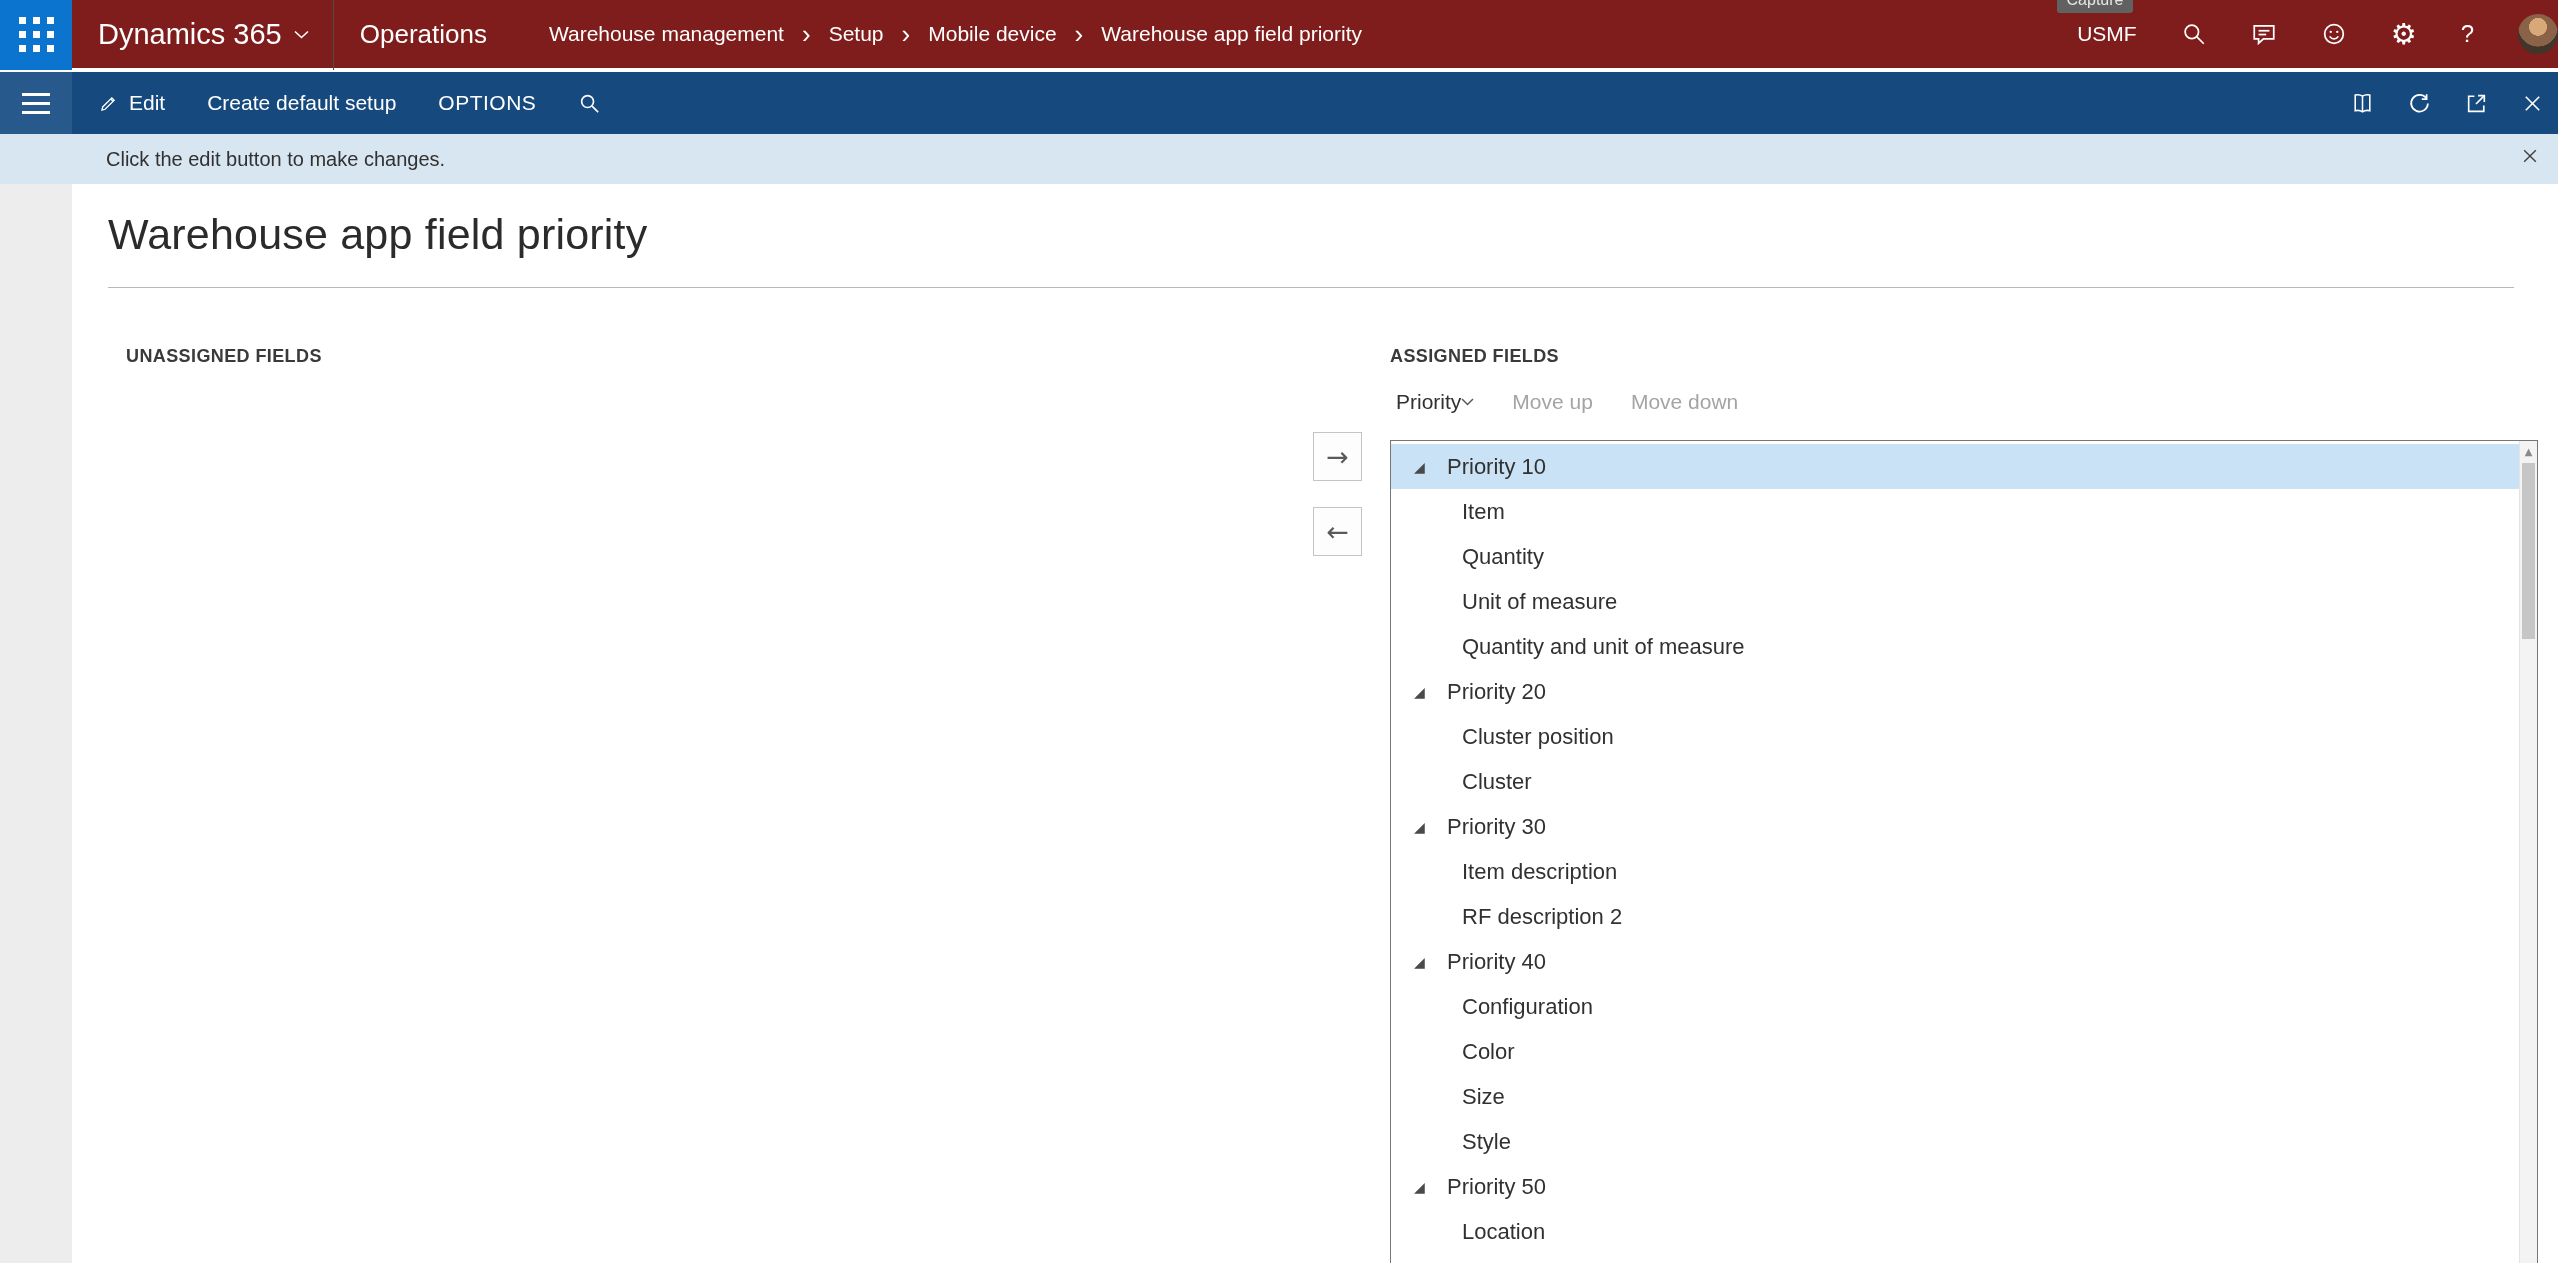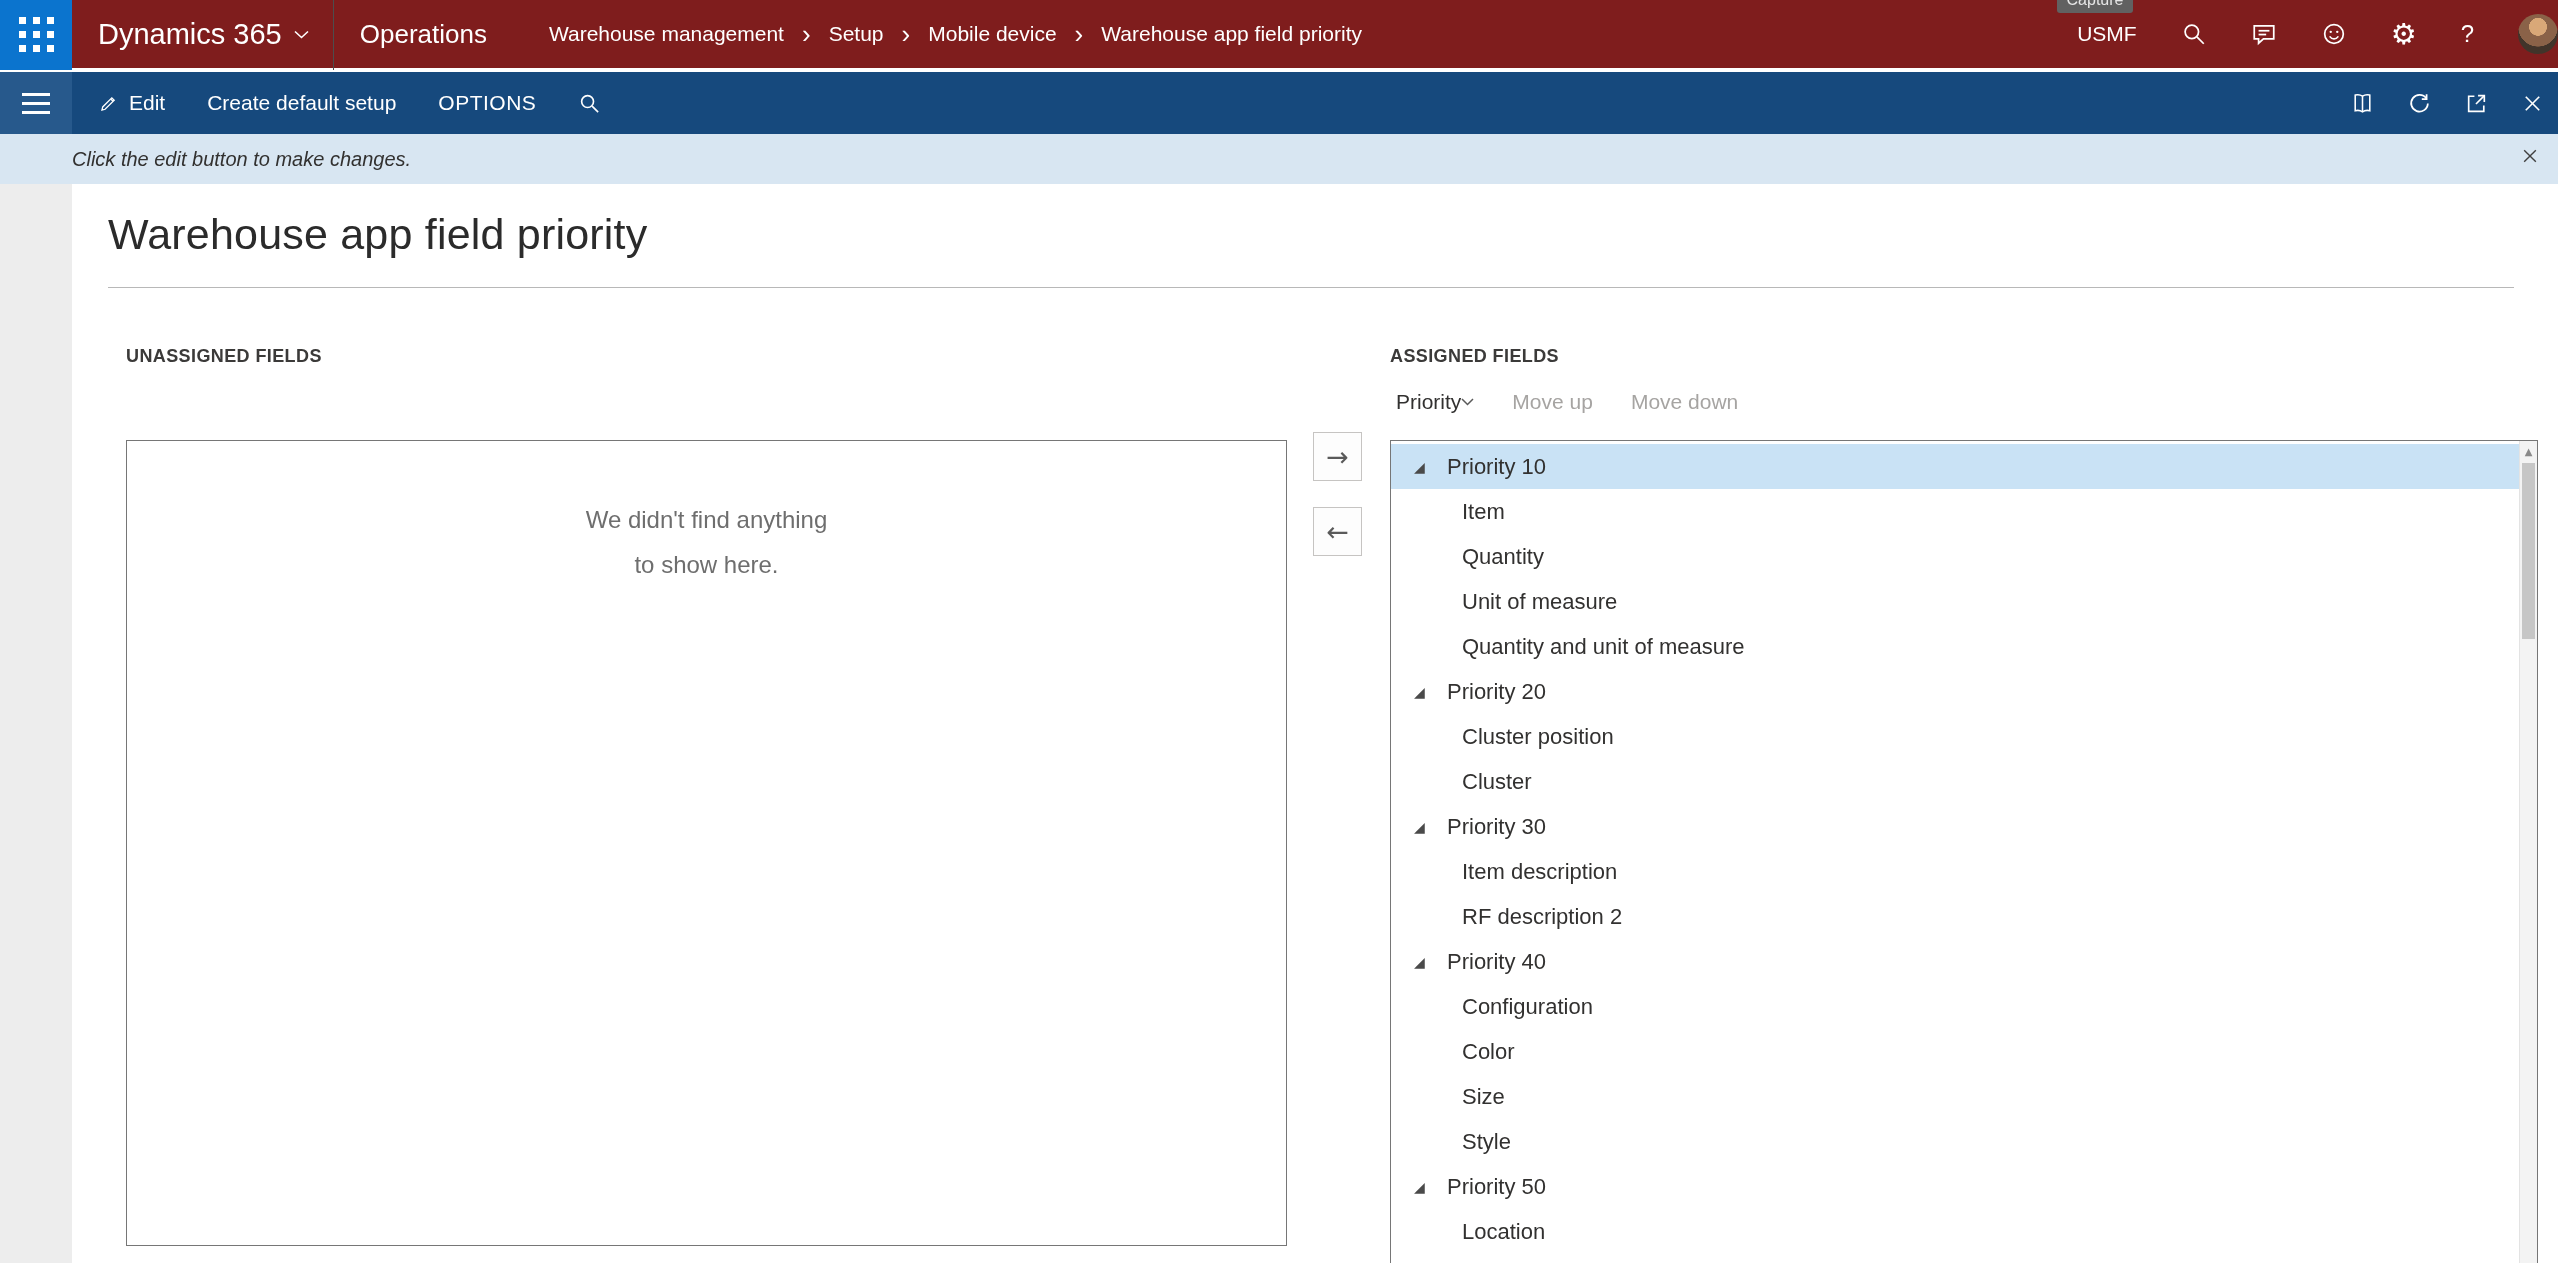--- a/index.html
+++ b/index.html
@@ -60,21 +60,21 @@
   .ap-options { margin-left: 42px; letter-spacing: 0.5px; }
   .ap-search { margin-left: 42px; }
   .ap-right { margin-left: auto; display: flex; align-items: center; gap: 32px; padding-right: 14px; }
 
   
   .message-bar {
     position: absolute; top: 134px; left: 0; width: 100%; height: 50px;
     background: #d8e6f2; display: flex; align-items: center;
     font-size: 20px; color: #323130;
   }
-  .message-bar .msg-text { padding-left: 72px; font-style: italic; }
+  .message-bar .msg-text { padding-left: 106px; }
   .msg-close { position: absolute; right: 18px; top: 12px; cursor: pointer; display: grid; place-items: center; }
 
   
   .content { position: absolute; top: 184px; left: 0; right: 0; bottom: 0; background: #fff; }
   .left-rail { position: absolute; left: 0; top: 0; width: 72px; height: 100%; background: #ededed; }
 
   .page-title {
     position: absolute; left: 108px; top: 26px;
     font-size: 43px; font-weight: 300; color: #2b2b2b; letter-spacing: 0.2px;
   }
@@ -263,24 +263,20 @@
 
 <div class="content">
   <div class="left-rail"></div>
 
   <h1 class="page-title">Warehouse app field priority</h1>
   <div class="title-rule"></div>
 
   <div class="section-label label-unassigned">UNASSIGNED FIELDS</div>
   <div class="section-label label-assigned">ASSIGNED FIELDS</div>
 
-  <div class="empty-box">
-    <div>We didn't find anything</div>
-    <div>to show here.</div>
-  </div>
 
   <div class="transfer-col">
     <div class="transfer-btn">
       <span>→</span>
     </div>
     <div class="transfer-btn">
       <span>←</span>
     </div>
   </div>
 

